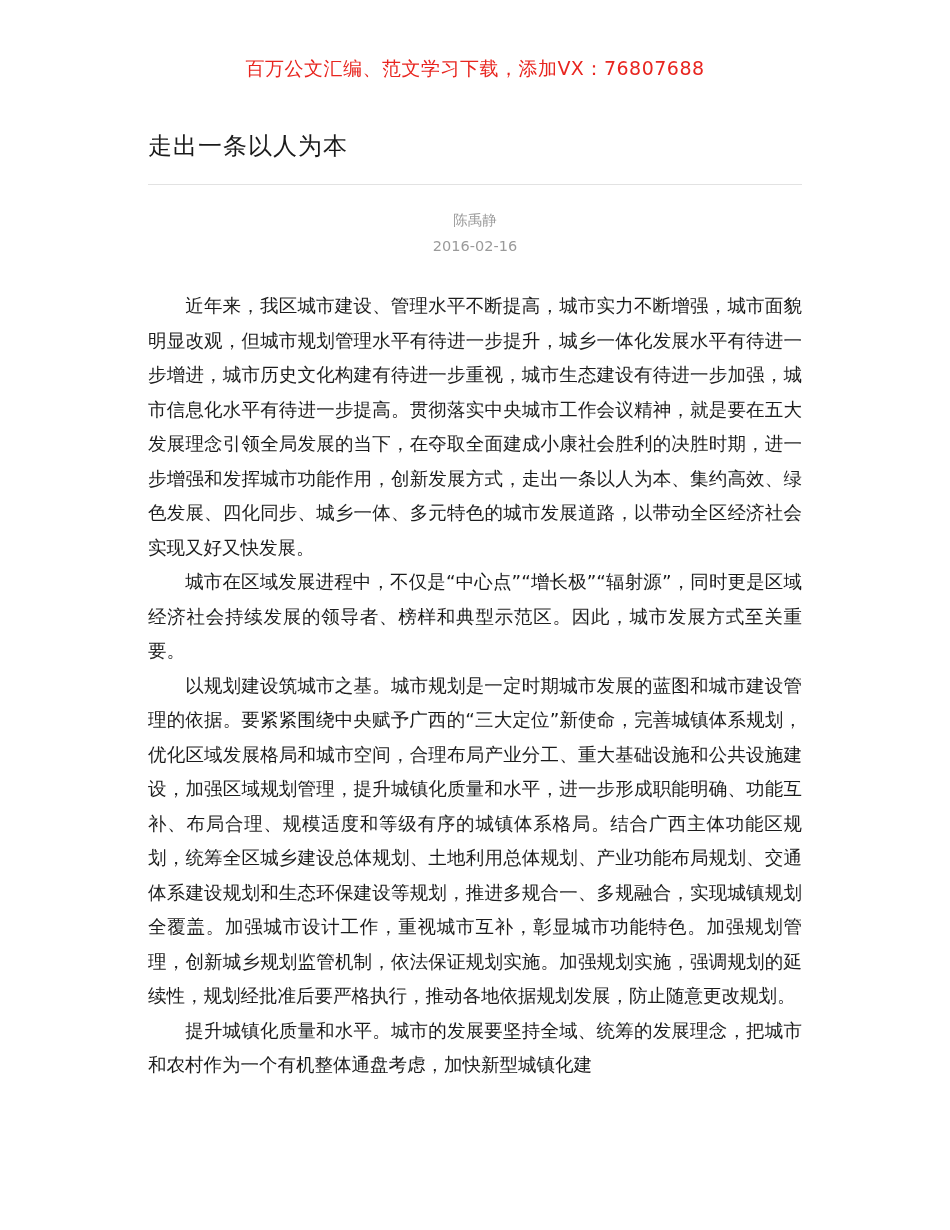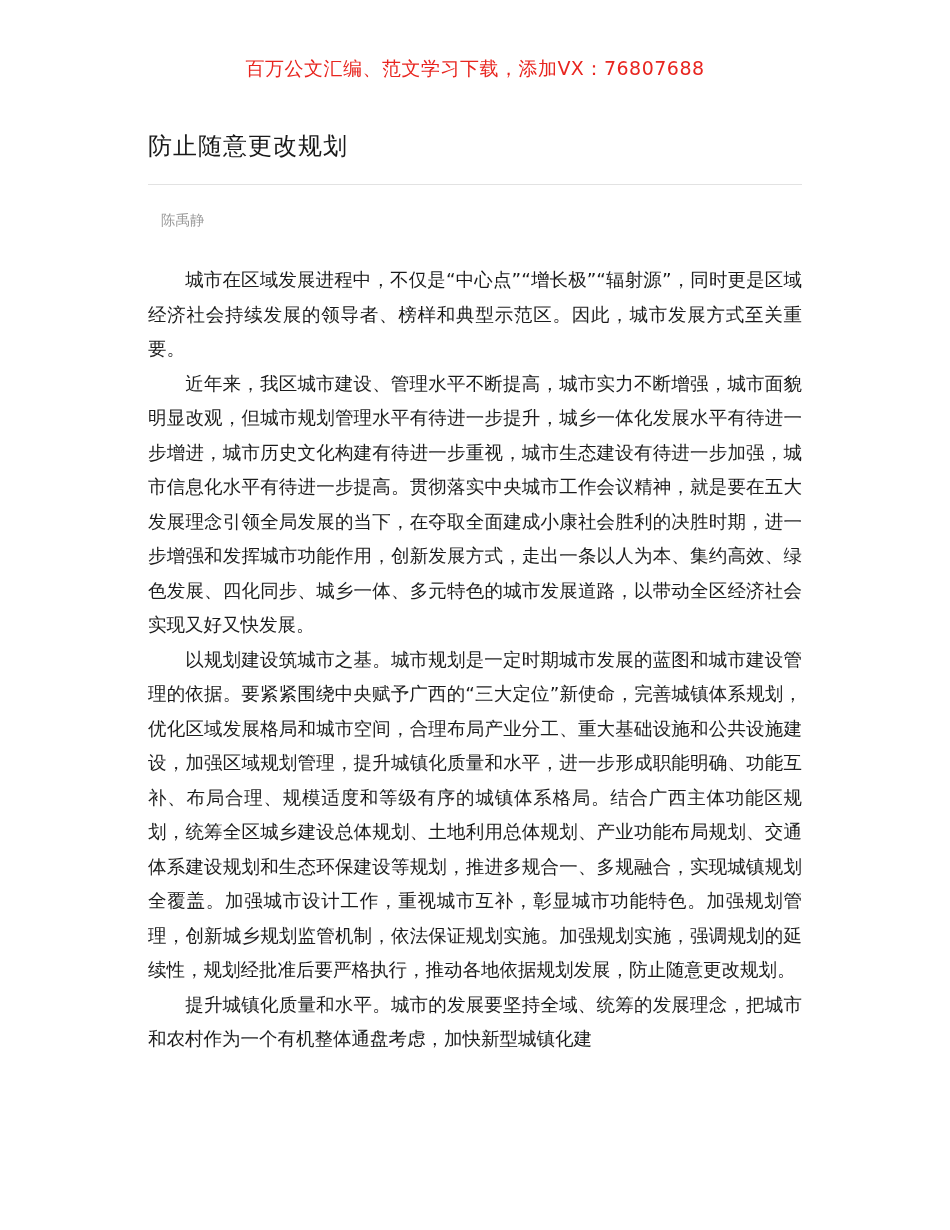--- a/index.html
+++ b/index.html
@@ -54,20 +54,21 @@
   }
   .meta {
     color: #9a9a9a;
     font-size: 14.5px;
     line-height: 24px;
     font-family: "DejaVu Sans", sans-serif;
     margin-bottom: 30px;
   }
   .meta div {
     padding: 1px 13px;
+    text-align: center;
   }
   .body-text p {
     margin: 0;
     font-size: 18.5px;
     line-height: 34.5px;
     color: #1c1c1c;
     text-align: justify;
     text-justify: inter-ideograph;
     font-family: "DejaVu Sans", sans-serif;
     text-indent: 0;
@@ -82,29 +83,30 @@
 </style>
 </head>
 <body>
 
 <div class="page">
 
   <div class="ad-banner">百万公文汇编、范文学习下载，添加VX：76807688</div>
 
   <div class="content">
 
-    <h1 class="doc-title">防止随意更改规划</h1>
+    <h1 class="doc-title">走出一条以人为本</h1>
 
     <div class="divider"></div>
 
     <div class="meta">
       <div>陈禹静</div>
+      <div>2016-02-16</div>
     </div>
 
     <div class="body-text">
+      <p><span class="indent"></span><span>近年来，我区城市建设、管理水平不断提高，城市实力不断增强，城市面貌明显改观，但城市规划管理水平有待进一步提升，城乡一体化发展水平有待进一步增进，城市历史文化构建有待进一步重视，城市生态建设有待进一步加强，城市信息化水平有待进一步提高。贯彻落实中央城市工作会议精神，就是要在五大发展理念引领全局发展的当下，在夺取全面建成小康社会胜利的决胜时期，进一步增强和发挥城市功能作用，创新发展方式，走出一条以人为本、集约高效、绿色发展、四化同步、城乡一体、多元特色的城市发展道路，以带动全区经济社会实现又好又快发展。</span></p>
       <p><span class="indent"></span><span>城市在区域发展进程中，不仅是“中心点”“增长极”“辐射源”，同时更是区域经济社会持续发展的领导者、榜样和典型示范区。因此，城市发展方式至关重要。</span></p>
-      <p><span class="indent"></span><span>近年来，我区城市建设、管理水平不断提高，城市实力不断增强，城市面貌明显改观，但城市规划管理水平有待进一步提升，城乡一体化发展水平有待进一步增进，城市历史文化构建有待进一步重视，城市生态建设有待进一步加强，城市信息化水平有待进一步提高。贯彻落实中央城市工作会议精神，就是要在五大发展理念引领全局发展的当下，在夺取全面建成小康社会胜利的决胜时期，进一步增强和发挥城市功能作用，创新发展方式，走出一条以人为本、集约高效、绿色发展、四化同步、城乡一体、多元特色的城市发展道路，以带动全区经济社会实现又好又快发展。</span></p>
       <p><span class="indent"></span><b>以规划建设筑城市之基。</b><span>城市规划是一定时期城市发展的蓝图和城市建设管理的依据。要紧紧围绕中央赋予广西的“三大定位”新使命，完善城镇体系规划，优化区域发展格局和城市空间，合理布局产业分工、重大基础设施和公共设施建设，加强区域规划管理，提升城镇化质量和水平，进一步形成职能明确、功能互补、布局合理、规模适度和等级有序的城镇体系格局。结合广西主体功能区规划，统筹全区城乡建设总体规划、土地利用总体规划、产业功能布局规划、交通体系建设规划和生态环保建设等规划，推进多规合一、多规融合，实现城镇规划全覆盖。加强城市设计工作，重视城市互补，彰显城市功能特色。加强规划管理，创新城乡规划监管机制，依法保证规划实施。加强规划实施，强调规划的延续性，规划经批准后要严格执行，推动各地依据规划发展，防止随意更改规划。</span></p>
       <p><span class="indent"></span><b>提升城镇化质量和水平。</b><span>城市的发展要坚持全域、统筹的发展理念，把城市和农村作为一个有机整体通盘考虑，加快新型城镇化建</span></p>
     </div>
 
   </div>
 </div>
 
 </body></html>

